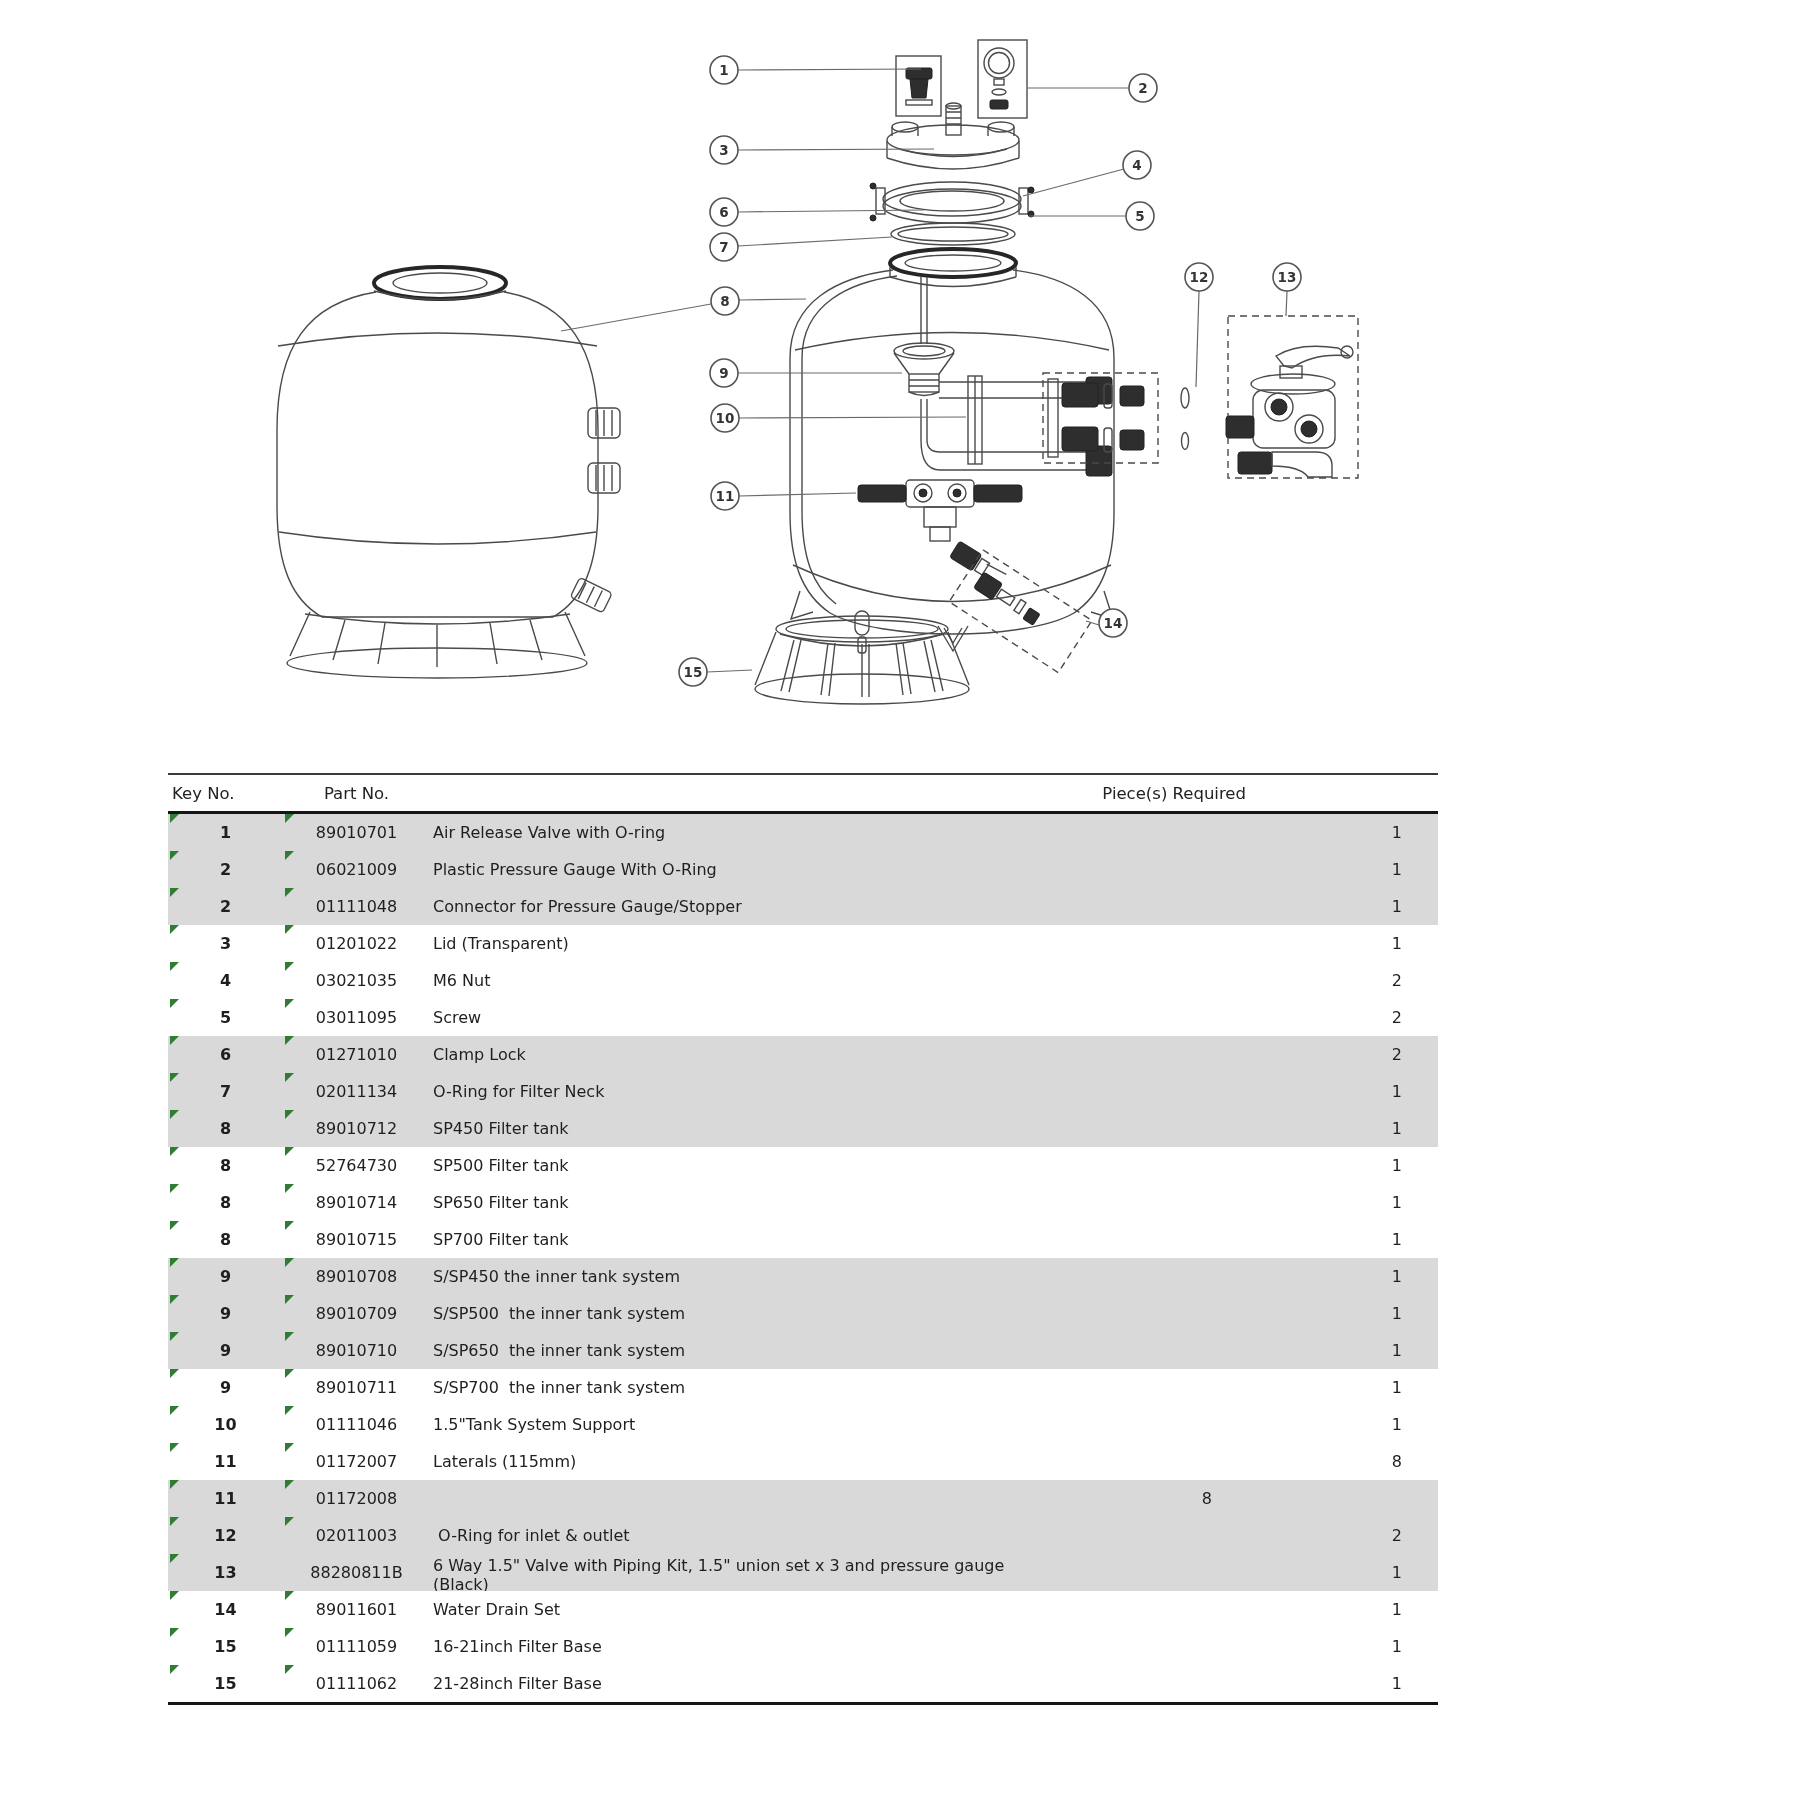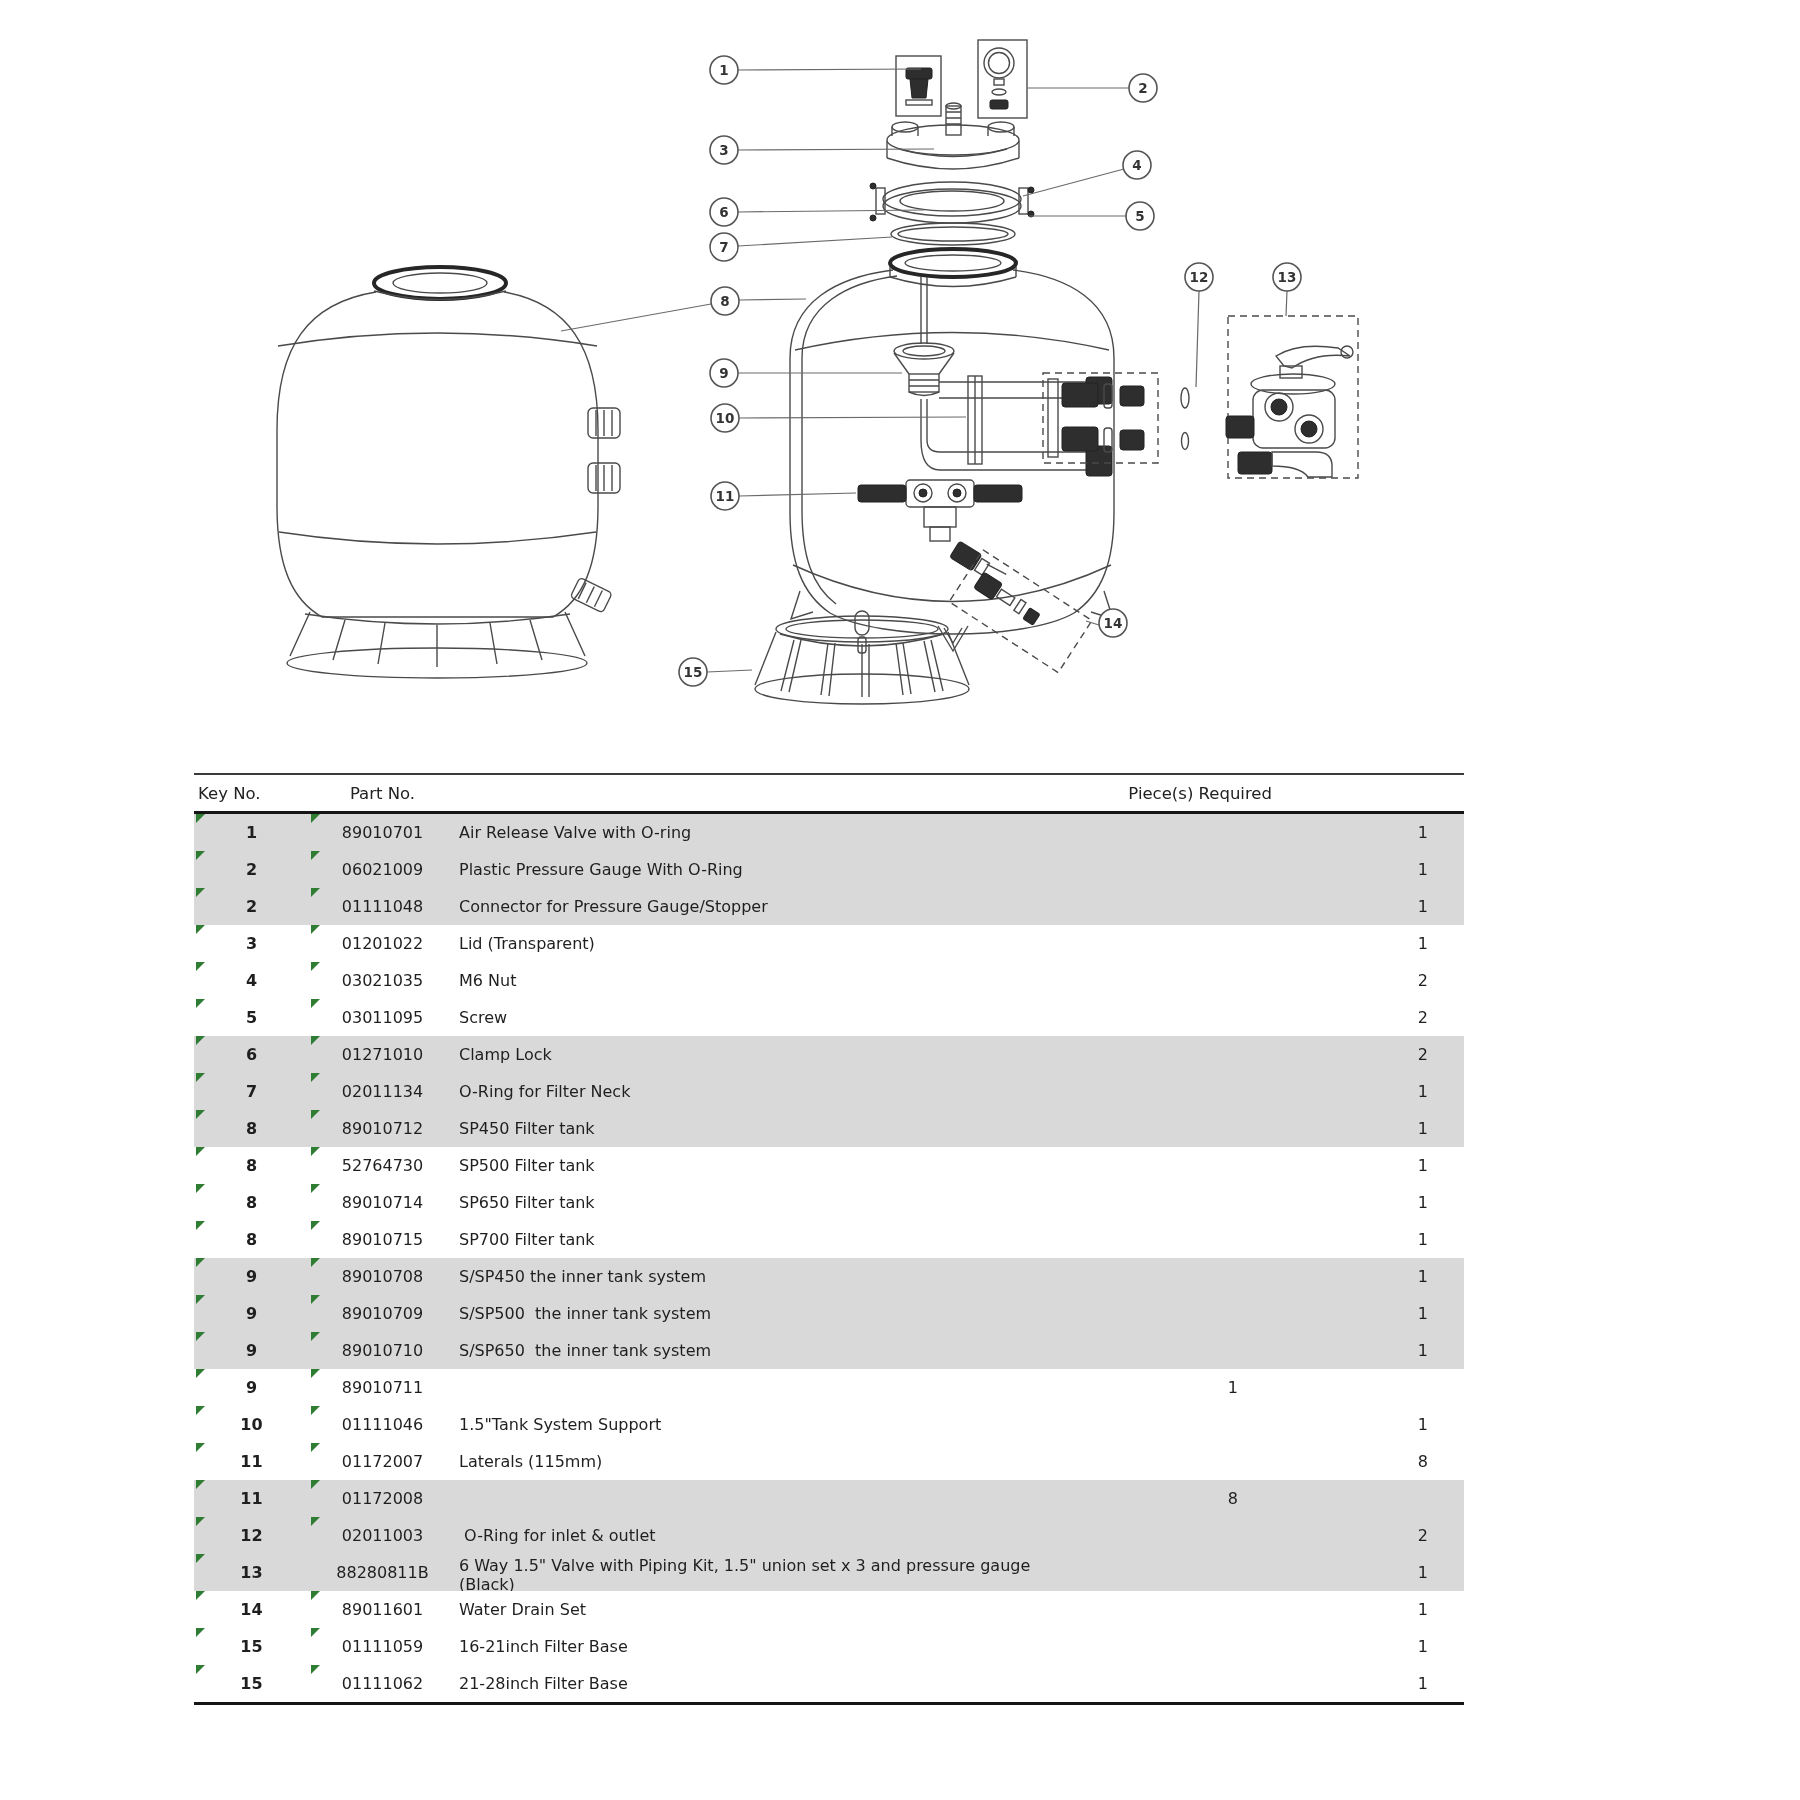--- a/index.html
+++ b/index.html
@@ -9,21 +9,21 @@
   #diagram { position:absolute; left:0; top:0; width:1800px; height:775px; }
   .ln  { stroke:#4a4a4a; fill:none; stroke-width:1.4; }
   .thk { stroke:#262626; fill:none; stroke-width:4; }
   .dk  { fill:#2e2e2e; stroke:#222; stroke-width:1; }
   .dash{ stroke-dasharray:7 5; }
   .co circle { fill:#fff; stroke:#555; stroke-width:1.6; }
   .co line   { stroke:#6a6a6a; stroke-width:1.2; }
   .co text   { fill:#333; font:bold 13.5px "DejaVu Sans", sans-serif; text-anchor:middle; stroke:none; }
 
   
-  .table-wrap { position:absolute; left:168px; top:773px; width:1270px;margin-left:26px; }
+  .table-wrap { position:absolute; left:168px; top:773px; width:1270px; }
   .rule-top    { height:2px; background:#3a3a3a; }
   .rule-thick  { height:3px; background:#151515; }
   .rule-bottom { height:3px; background:#151515; }
   .thead, .trow { display:grid; grid-template-columns:115px 147px 1fr 190px; align-items:stretch; }
   .thead { height:36px; font-size:16.5px; color:#222; }
   .thead > div { display:flex; align-items:center; }
   .h-key   { padding-left:4px; }
   .h-part  { justify-content:center; }
   .h-desc  { padding-left:3px; }
   .h-pieces{ justify-content:flex-end; padding-right:2px; }
@@ -422,20 +422,21 @@
     <div class="c-key">9</div>
     <div class="c-part">89010710</div>
     <div class="c-desc">S/SP650  the inner tank system</div>
     <div class="c-pieces">1</div>
   </div>
       <div class="trow">
     <span class="flag flag-key"></span>
     <span class="flag flag-part"></span>
     <div class="c-key">9</div>
     <div class="c-part">89010711</div>
+    <div class="c-desc">S/SP700  the inner tank system</div>
     <div class="c-pieces">1</div>
   </div>
       <div class="trow">
     <span class="flag flag-key"></span>
     <span class="flag flag-part"></span>
     <div class="c-key">10</div>
     <div class="c-part">01111046</div>
     <div class="c-desc">1.5"Tank System Support</div>
     <div class="c-pieces">1</div>
   </div>

